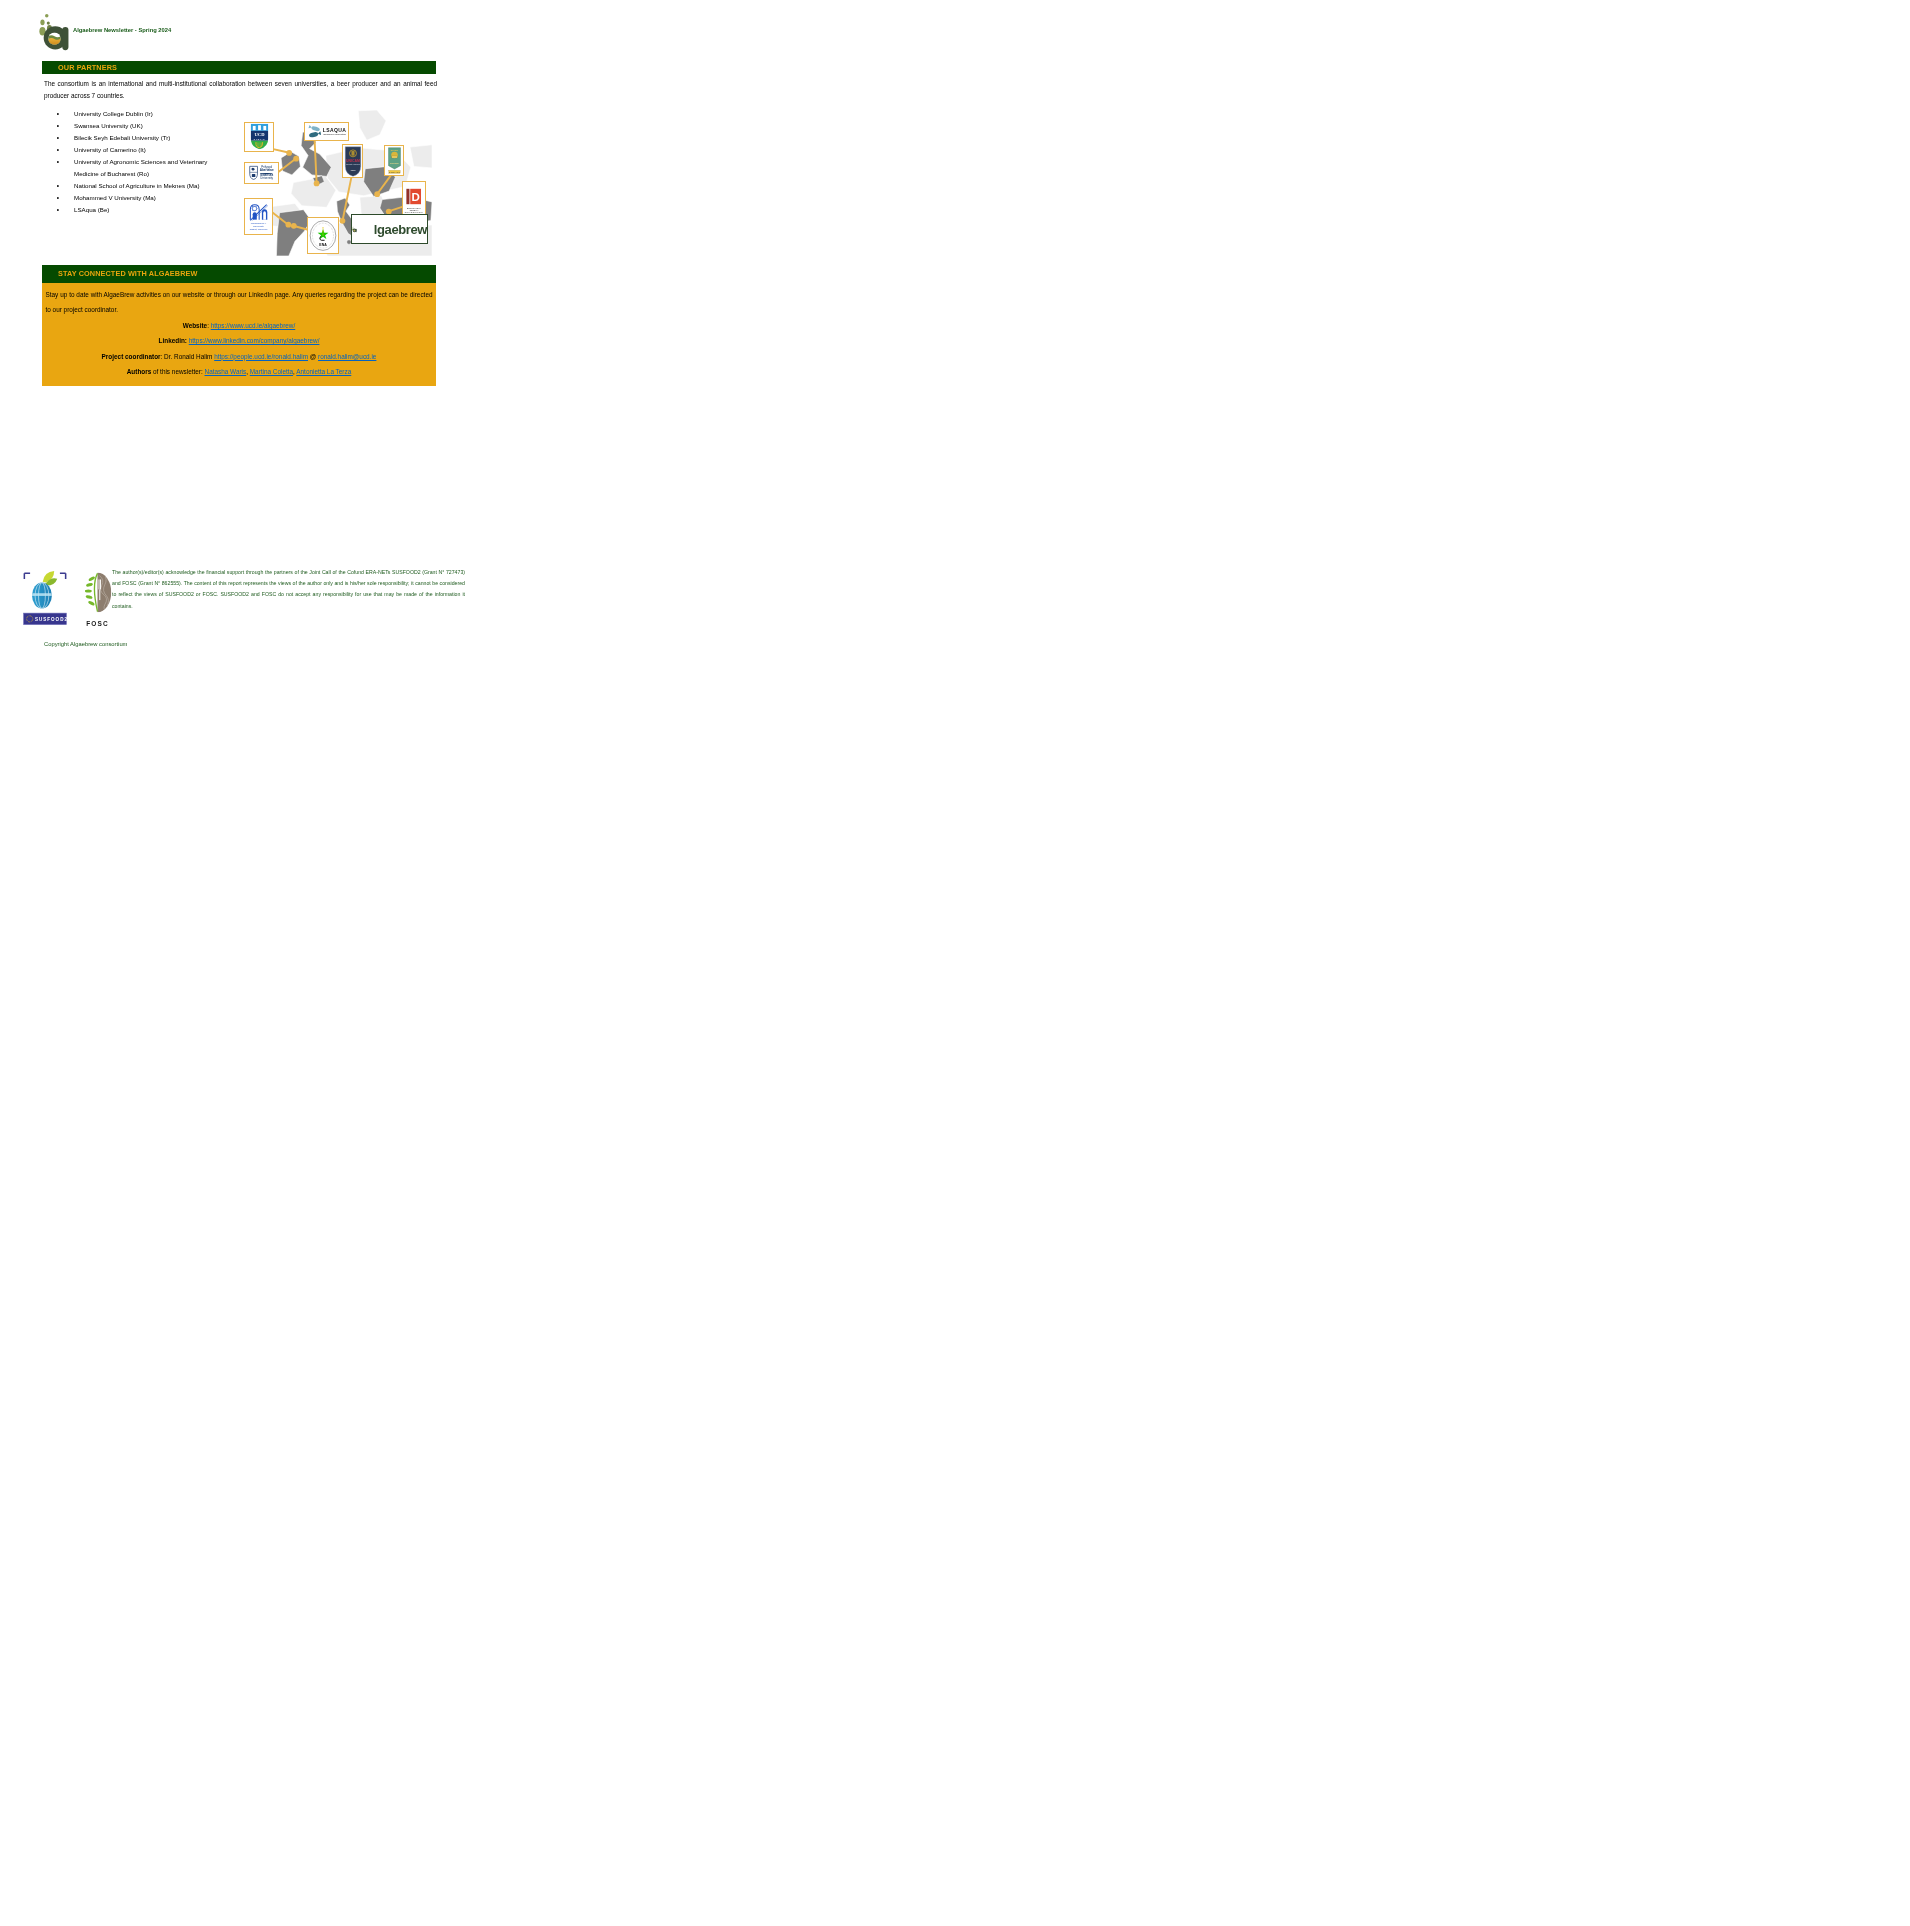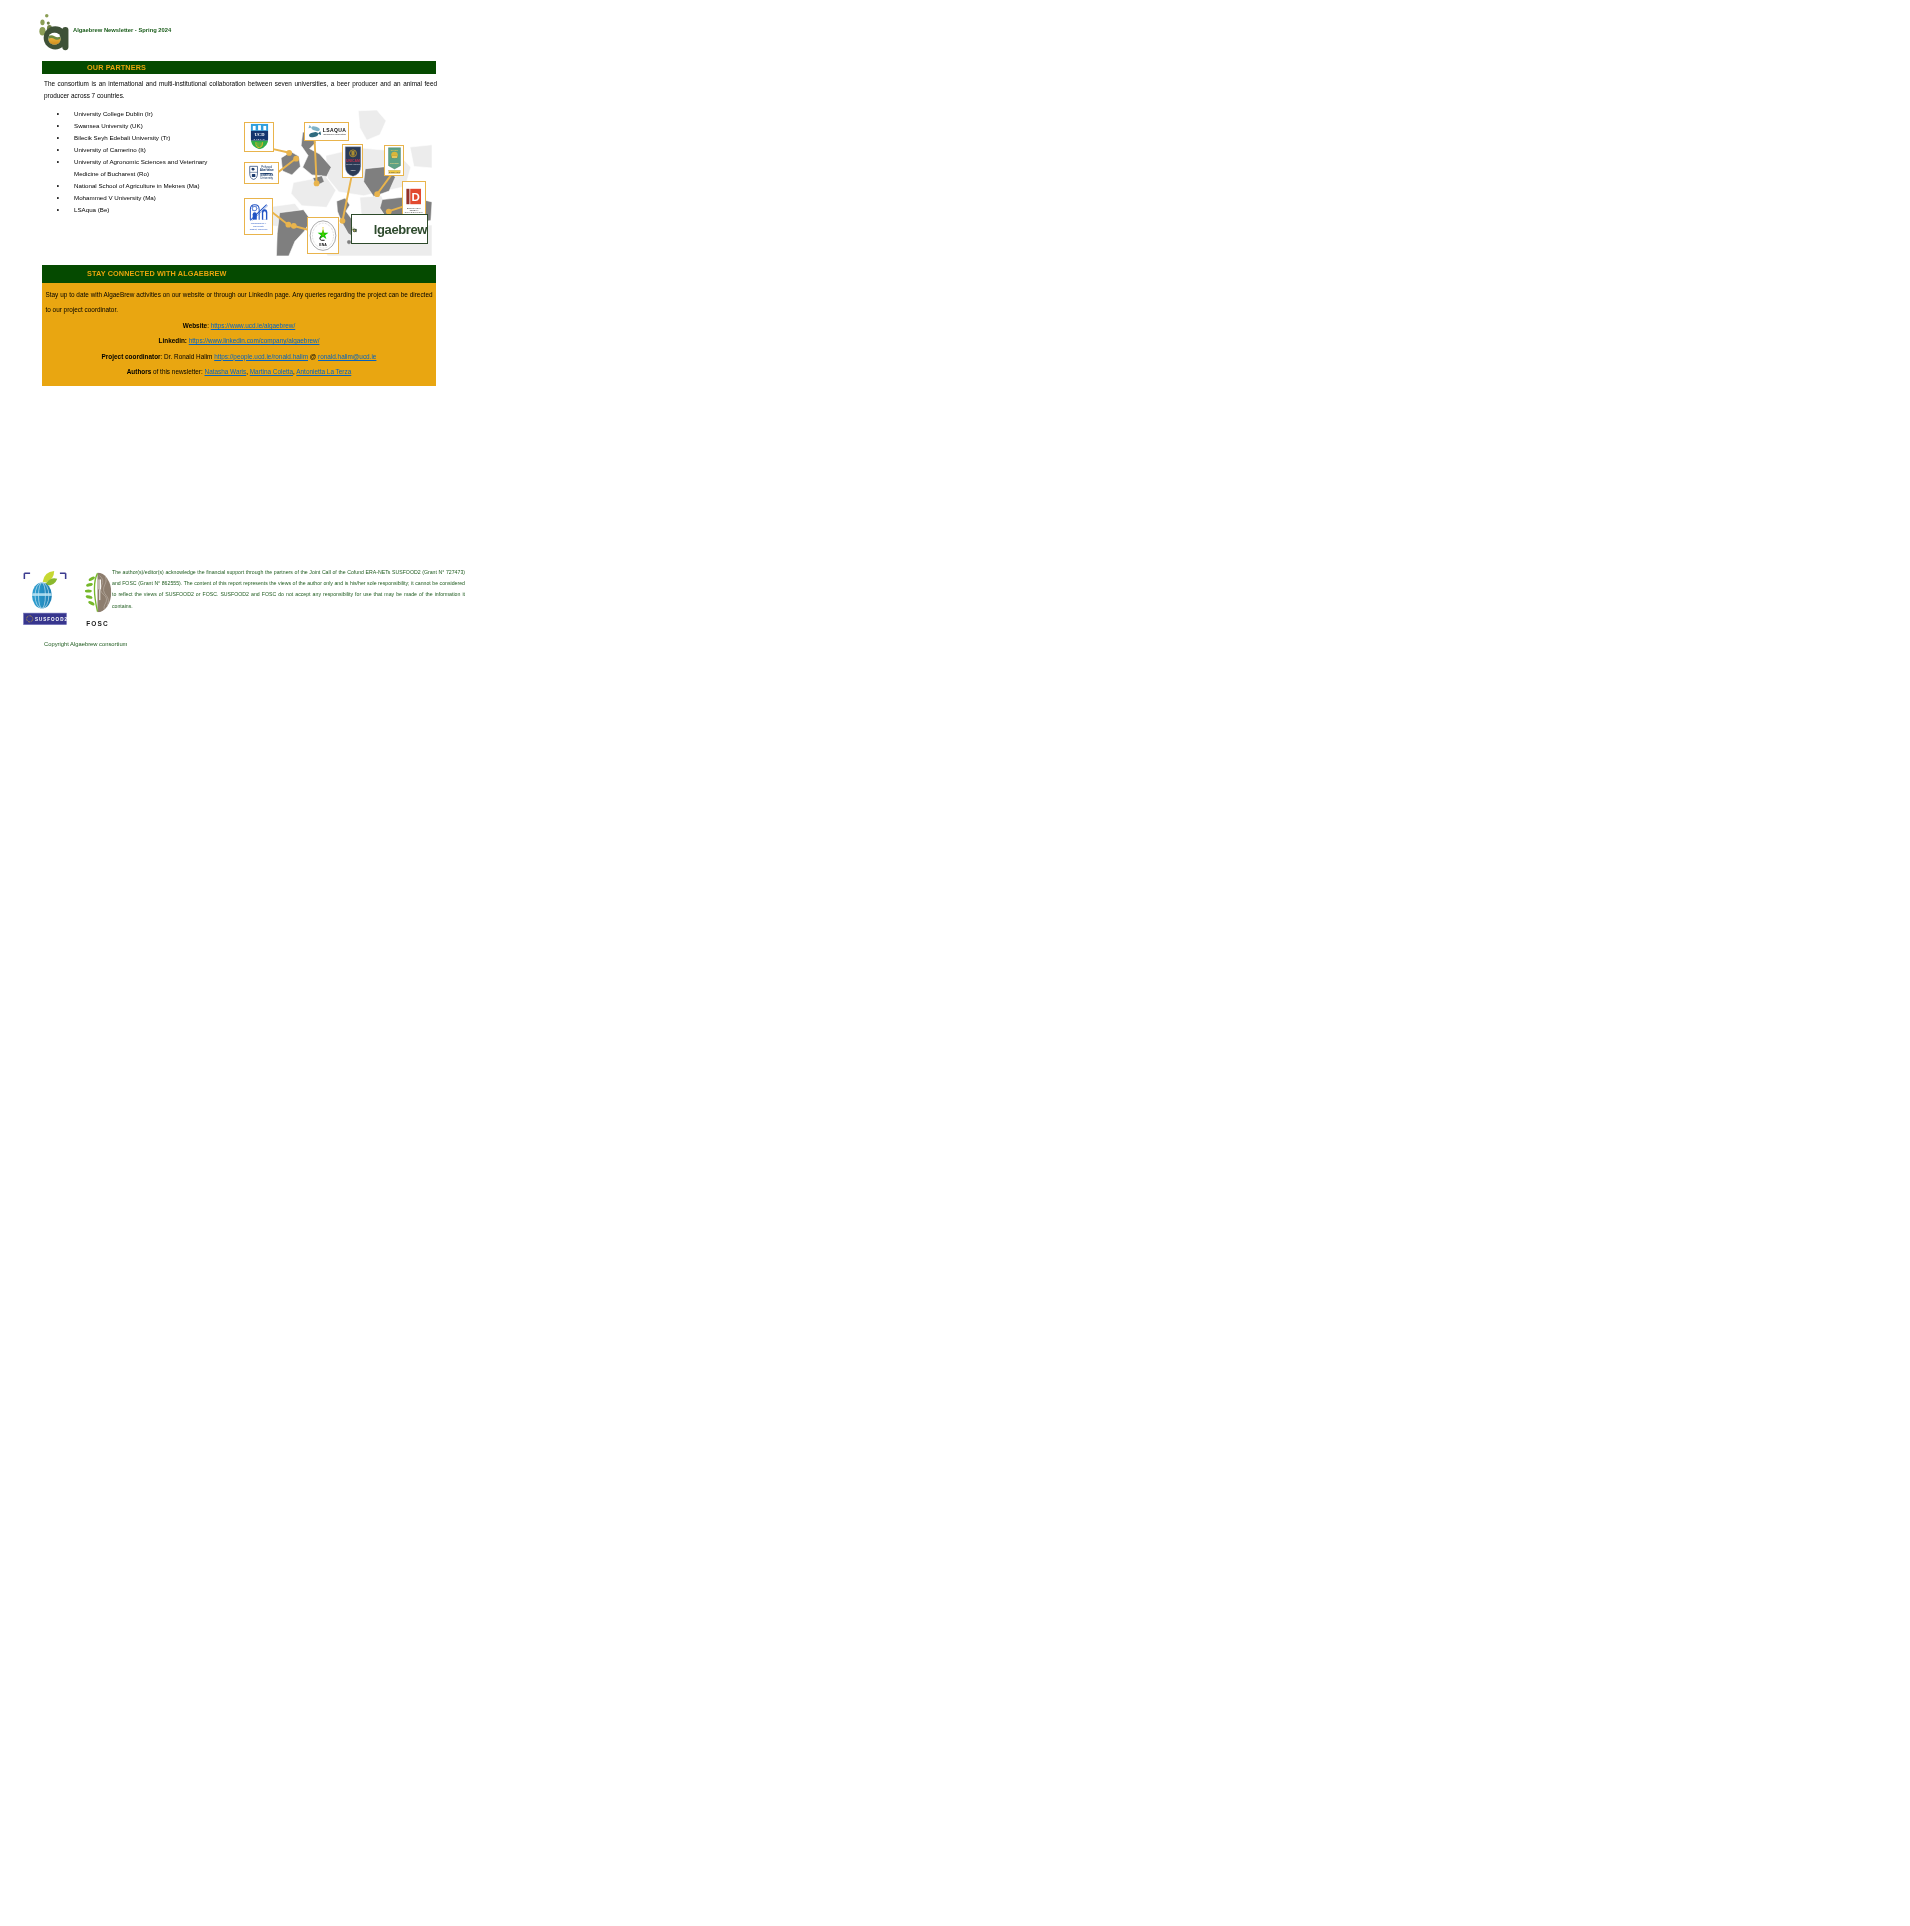--- a/index.html
+++ b/index.html
@@ -6,21 +6,21 @@
   html,body { background:#fff; }
   body { font-family:"Liberation Sans", sans-serif; color:#000; }
   #page { position:relative; width:478px; height:676px; background:#fff; overflow:hidden; }
 
   
   .header-logo { position:absolute; left:39px; top:12.7px; width:31px; height:38px; }
   .header-title { position:absolute; left:73px; top:27px; font-size:5.8px; font-weight:bold; color:#1a5c1a; }
 
   
   .banner { position:absolute; left:42px; width:394px; background:#054a00; }
-  .banner span { display:block; padding-left:45px; color:#E8A50D; font-weight:bold; letter-spacing:0.1px; }
+  .banner span { display:block; padding-left:16px; color:#E8A50D; font-weight:bold; letter-spacing:0.1px; }
   #banner-partners { top:61px; height:13px; }
   #banner-partners span { line-height:13px; font-size:7.3px; }
   #banner-connect { top:265px; height:24px; }
   #banner-connect span { line-height:18px; font-size:7.3px; }
 
   
   .intro { position:absolute; left:44px; top:78px; width:393px; font-size:6.4px; line-height:11.6px; text-align:justify; }
   .bullets { position:absolute; left:44px; top:108px; width:169px; list-style:none; }
   .bullets li { position:relative; padding-left:30px; font-size:6.2px; line-height:12px; width:169px; }
   .bullets li::before { content:"•"; position:absolute; left:12.7px; top:0; font-size:6.5px; }

